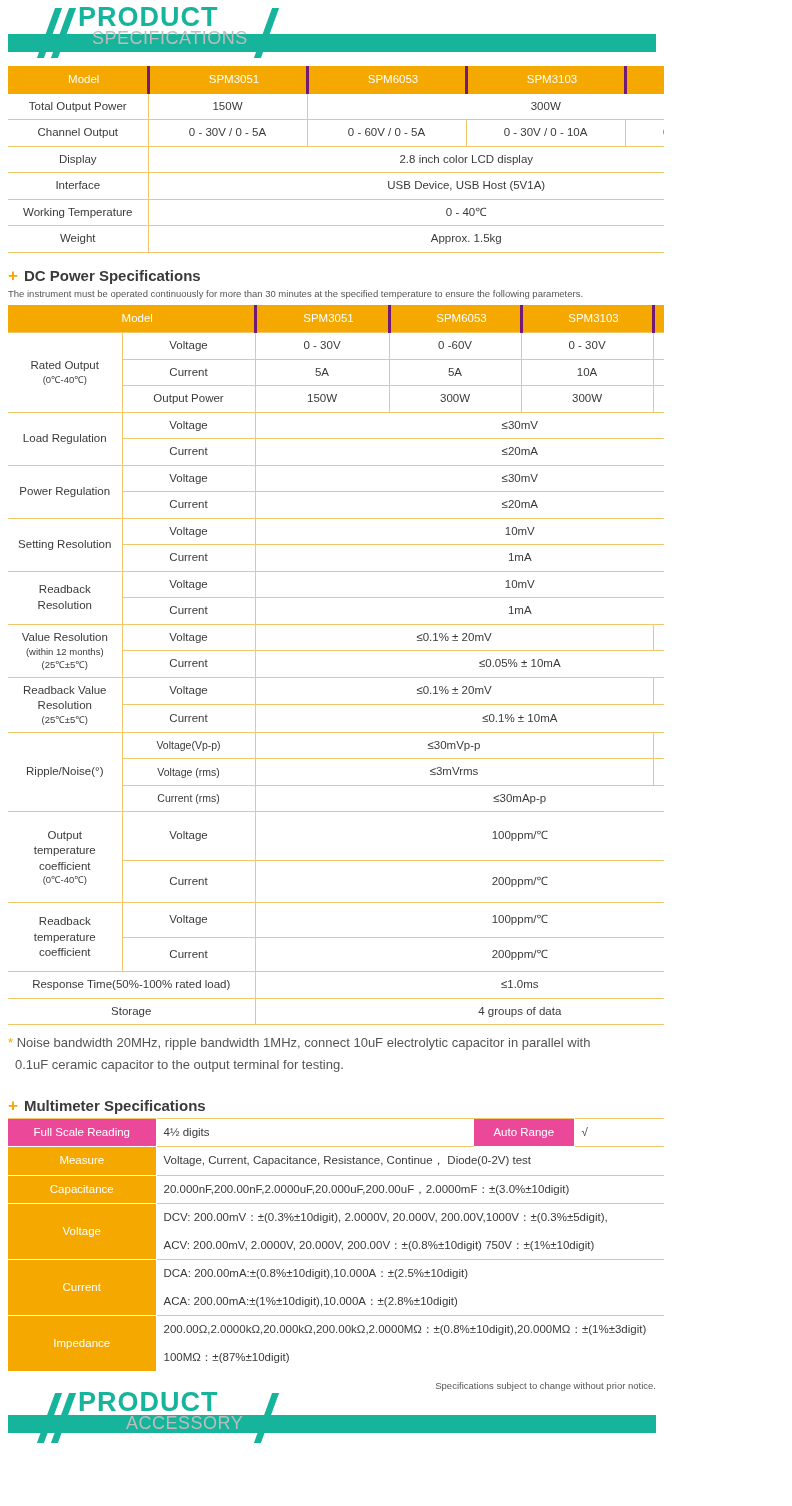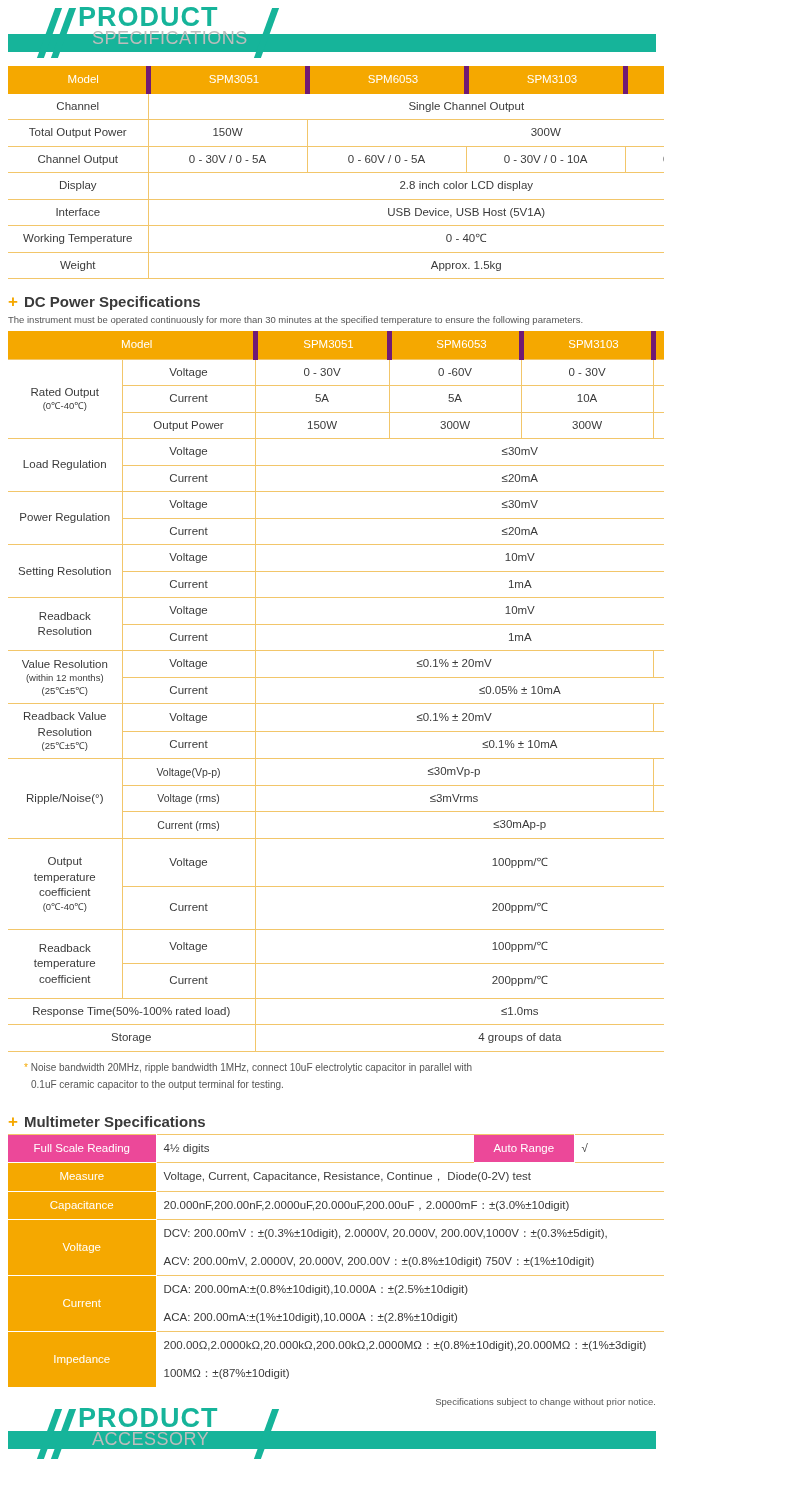--- a/index.html
+++ b/index.html
@@ -74,21 +74,21 @@
     line-height: 1.35;
   }
   .hdr td {
     background: #f5a800;
     color: #ffffff;
     font-size: 11.5px;
     font-weight: normal;
     border-bottom: none;
     padding: 6px 3px;
   }
-  .hdr td.sep { border-right: 5px solid #701a75; padding-left: 16px; }
+  .hdr td.sep { border-right: 3px solid #701a75; padding-left: 16px; }
   .vline { border-right: 1px solid #f2c66a; }
 
   
   .section-head {
     margin: 14px 8px 4px 8px;
     font-size: 15px;
     font-weight: bold;
     color: #3a3a3a;
     display: flex;
     align-items: center;
@@ -99,22 +99,22 @@
     font-size: 17px;
     font-weight: bold;
     line-height: 1;
   }
   .note {
     margin: 4px 8px 6px 8px;
     font-size: 9.5px;
     color: #555;
   }
   .footnote {
-    margin: 7px 8px 0 24px;
-    font-size: 10px;
+    margin: 7px 8px 0 8px;
+    font-size: 13px;
     color: #555;
     line-height: 1.7;
   }
   .footnote .star { color: #f5a800; }
   .disclaimer {
     margin: 8px 8px 0 0;
     text-align: right;
     font-size: 9.5px;
     color: #555;
   }
@@ -148,21 +148,21 @@
 
   
   .banner2 {
     position: relative;
     height: 44px;
     margin: 16px 8px 0 8px;
   }
   .banner2 .banner-bar { top: 8px; }
   .banner2 .banner-slash { top: -14px; height: 50px; }
   .banner2 .banner-title { top: -20px; }
-  .banner2 .banner-sub { top: 6px; }
+  .banner2 .banner-sub { top: 6px; margin-left: 34px; }
 </style>
 </head>
 <body>
 
 <div class="page">
 
   <div class="banner">
     <div class="banner-bar"></div>
     <div class="banner-slash s1"></div>
     <div class="banner-slash s2"></div>
@@ -179,24 +179,20 @@
         <col style="width:159px">
         <col style="width:159px">
     </colgroup>
     <tbody>
       <tr class="hdr">
         <td class="sep">Model</td>
         <td class="sep">SPM3051</td>
         <td class="sep">SPM6053</td>
         <td class="sep">SPM3103</td>
         <td>SPM6103</td>
-      </tr>
-      <tr>
-        <td class="vline">Channel</td>
-        <td colspan="4">Single Channel Output</td>
       </tr>
       <tr>
         <td class="vline">Total Output Power</td>
         <td class="vline">150W</td>
         <td colspan="3">300W</td>
       </tr>
       <tr>
         <td class="vline">Channel Output</td>
         <td class="vline">0 - 30V / 0 - 5A</td>
         <td class="vline">0 - 60V / 0 - 5A</td>

